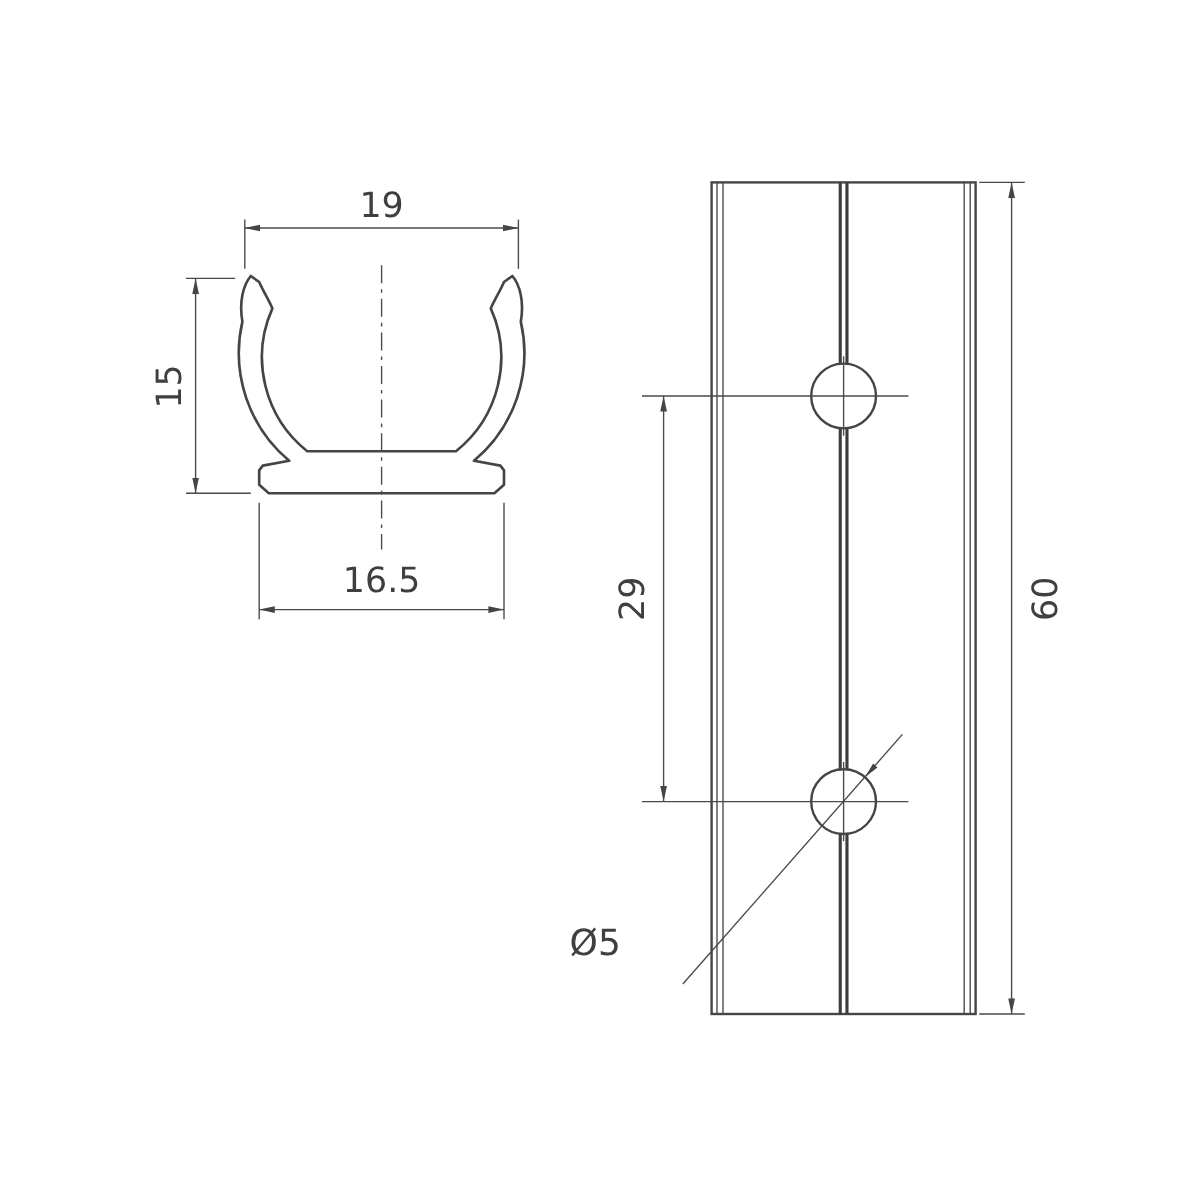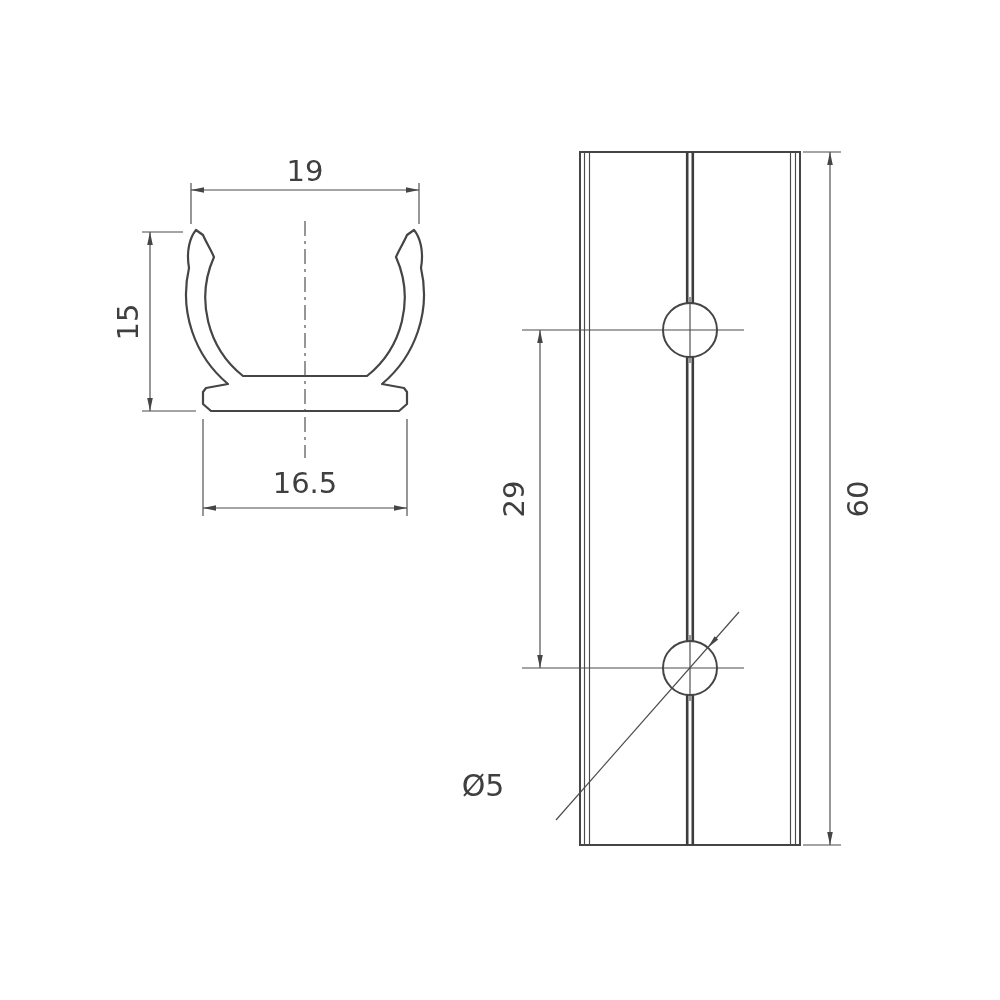--- a/index.html
+++ b/index.html
@@ -7,20 +7,21 @@
     padding: 0;
     width: 1000px;
     height: 1000px;
     background: #ffffff;
     font-family: "DejaVu Sans", sans-serif;
   }
   #stage {
     width: 880px;
     height: 1000px;
     position: relative;
+    margin-left: 13px;
   }
   svg { display: block; }
 
   .profile-outline {
     fill: none;
     stroke: #454545;
     stroke-width: 2.2;
     stroke-linejoin: round;
     stroke-linecap: round;
   }

